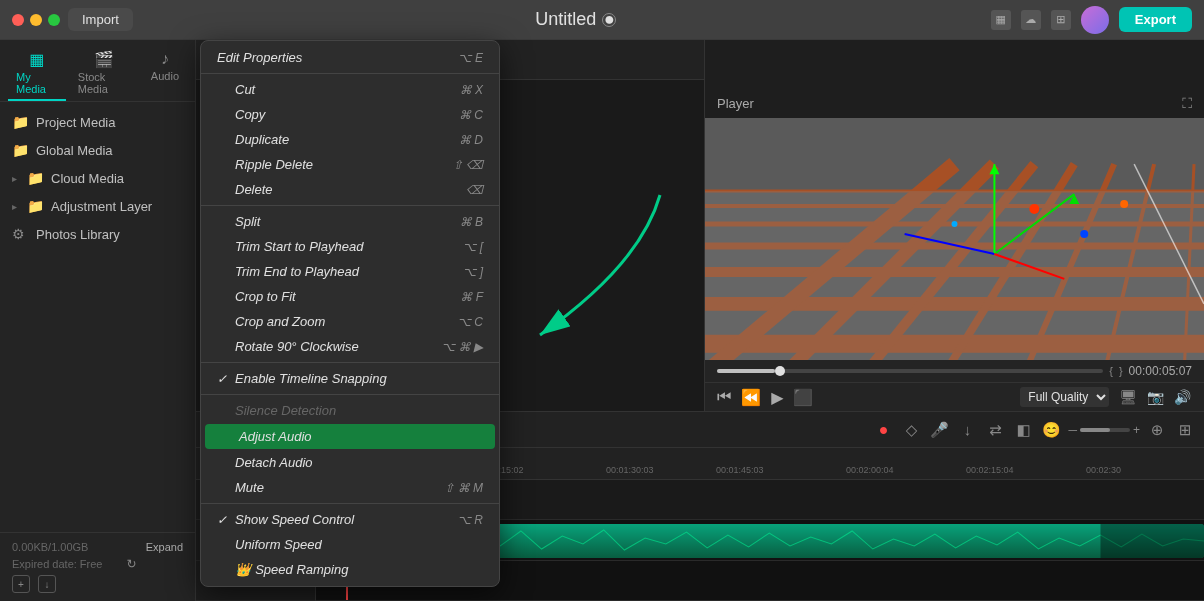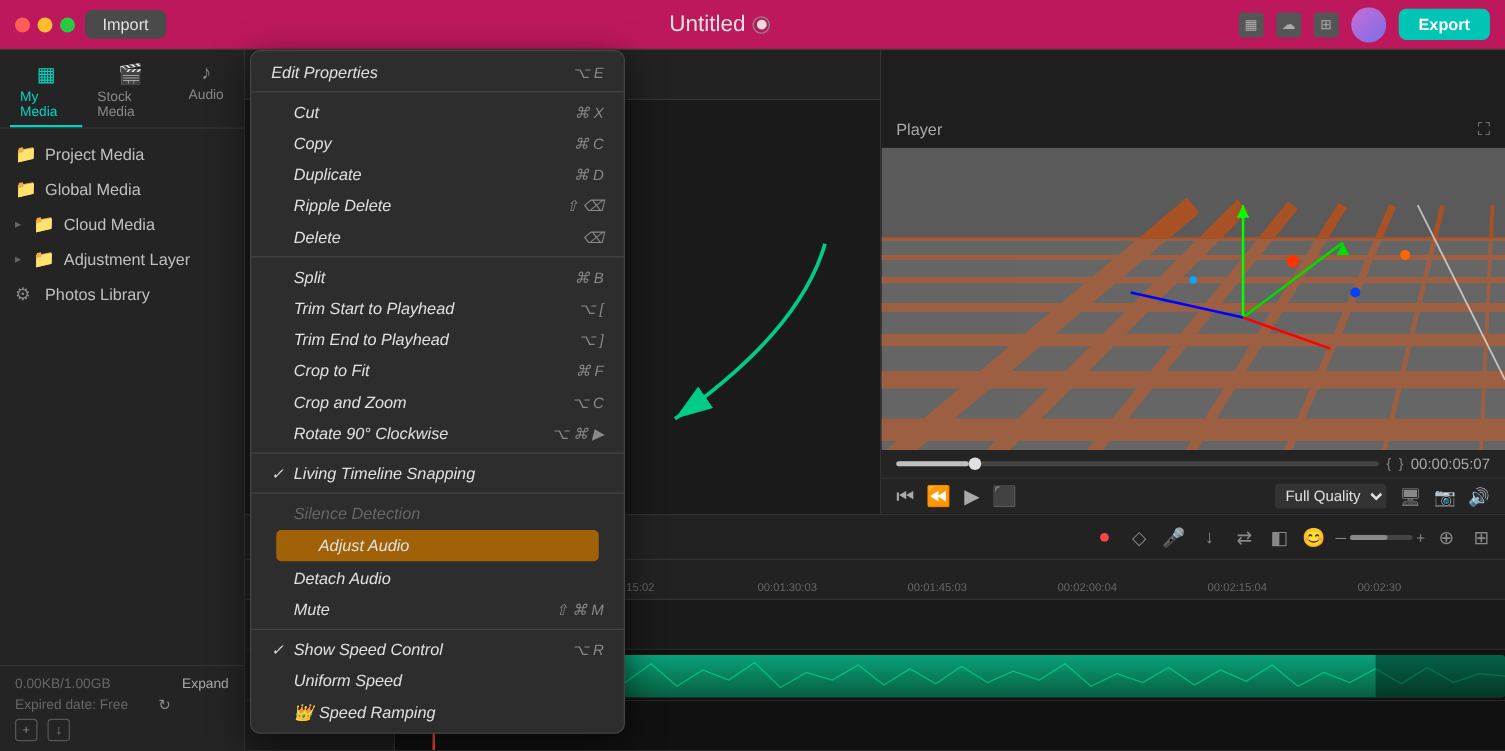--- a/index.html
+++ b/index.html
@@ -11,21 +11,21 @@
       color: #e0e0e0;
       overflow: hidden;
       display: flex;
       flex-direction: column;
     }
 
     
     .top-bar {
       display: flex;
       justify-content: space-between;
-      background: #be185d;
+      background: #404040;
       height: 40px;
       padding: 0 12px;
       border-bottom: 1px solid #3a3a3a;
       flex-shrink: 0;
     }
     .top-bar-left { display: flex; align-items: center; gap: 8px; }
     .traffic-lights { display: flex; gap: 6px; align-items: center; }
     .tl { width: 12px; height: 12px; border-radius: 50%; }
     .tl-red { background: #ff5f57; }
     .tl-yellow { background: #febc2e; }
@@ -133,21 +133,21 @@
     .cm-item {
       display: flex;
       align-items: center;
       padding: 5px 16px;
       font-size: 13px;
       color: #e0e0e0;
       cursor: pointer;
       position: relative;
       font-style: italic;
     }
-    .cm-item.highlighted { background: #a16207; border-radius: 4px; margin: 1px 20px; }
+    .cm-item.highlighted { background: #15803d; border-radius: 4px; margin: 1px 4px; }
     .cm-item.disabled { color: #666; cursor: default; }
     .cm-shortcut { margin-left: auto; color: #888; font-size: 12px; }
     .cm-check { width: 14px; margin-right: 4px; color: #e0e0e0; font-size: 12px; }
     .cm-crown { margin-right: 4px; }
     .cm-separator { height: 1px; background: #444; margin: 3px 0; }
 
     
     .right-panel {
       width: 500px;
       display: flex;
@@ -575,21 +575,21 @@
               </div>
             </div>
           </div>
 
           <div class="timeline-tracks">
 
             <div class="tl-ruler">
               <span class="tl-mark" style="left:40px;">00:01:00:02</span>
               <span class="tl-mark" style="left:160px;">00:01:15:02</span>
               <span class="tl-mark" style="left:290px;">00:01:30:03</span>
-              <span class="tl-mark" style="left:410px;">00:01:45:03</span>
+              <span class="tl-mark" style="left:400px;">00:01:45:03</span>
               <span class="tl-mark" style="left:530px;">00:02:00:04</span>
               <span class="tl-mark" style="left:650px;">00:02:15:04</span>
               <span class="tl-mark" style="left:770px;">00:02:30</span>
 
               <div class="tl-playhead">
                 <div class="tl-playhead-top"></div>
               </div>
             </div>
 
             <div class="tl-track-content">
@@ -702,21 +702,21 @@
   </div>
   <div class="cm-item">
     <span class="cm-check"> </span>
     <span>Rotate 90° Clockwise</span>
     <span class="cm-shortcut">⌥ ⌘ ▶</span>
   </div>
   <div class="cm-separator"></div>
 
   <div class="cm-item">
     <span class="cm-check">✓</span>
-    <span>Living Timeline Snapping</span>
+    <span>Enable Timeline Snapping</span>
   </div>
   <div class="cm-separator"></div>
 
   <div class="cm-item disabled">
     <span class="cm-check"> </span>
     <span>Silence Detection</span>
   </div>
   <div class="cm-item highlighted">
     <span class="cm-check"> </span>
     <span>Adjust Audio</span>

